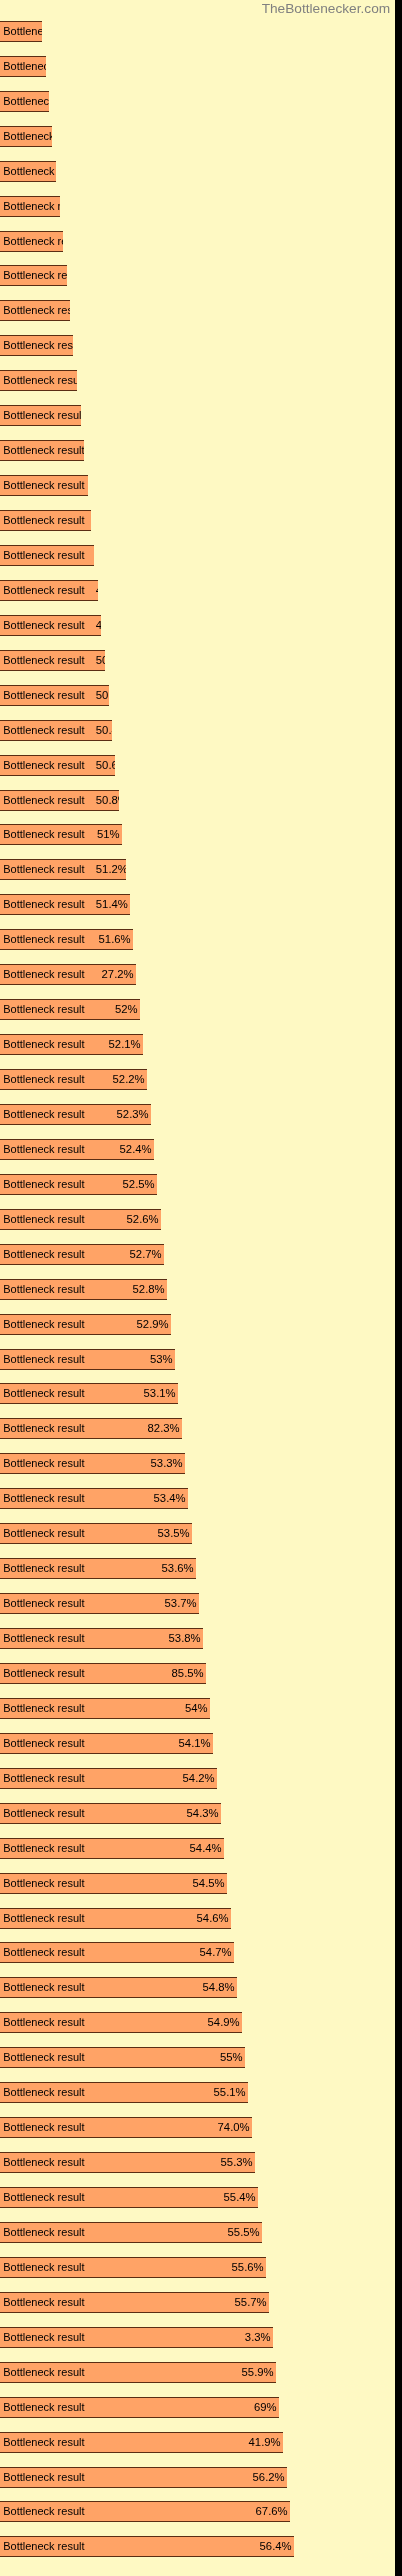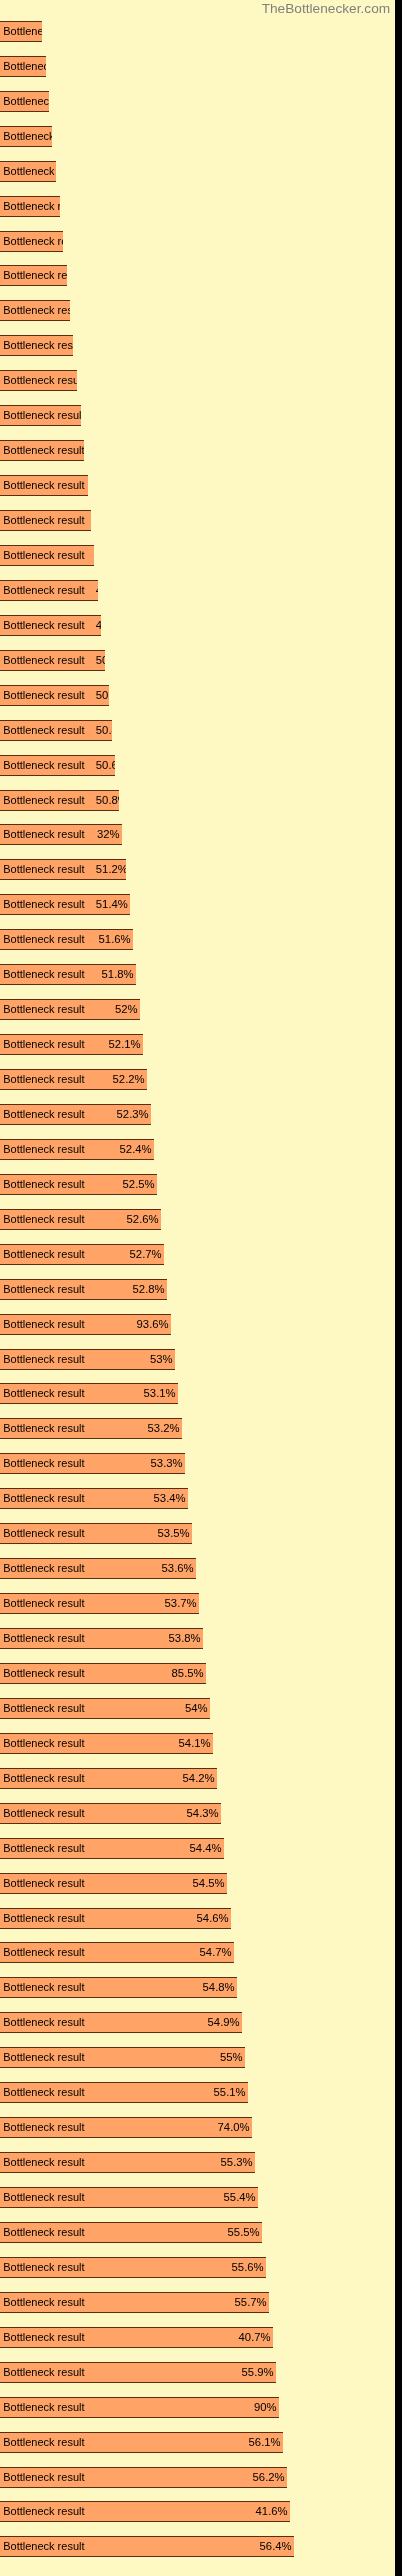--- a/index.html
+++ b/index.html
@@ -203,21 +203,21 @@
       </div>
       <div class="bar-row" style="top: 790px; left: 0px; width: 119px; height: 21px; background: rgb(255, 163, 102);">
         <div class="bar-inner">
           <span class="bar-label">Bottleneck result</span>
           <span class="bar-value">50.8%</span>
         </div>
       </div>
       <div class="bar-row" style="top: 824px; left: 0px; width: 122px; height: 21px; background: rgb(255, 163, 102);">
         <div class="bar-inner">
           <span class="bar-label">Bottleneck result</span>
-          <span class="bar-value">32%</span>
+          <span class="bar-value">51%</span>
         </div>
       </div>
       <div class="bar-row" style="top: 859px; left: 0px; width: 126px; height: 21px; background: rgb(255, 163, 102);">
         <div class="bar-inner">
           <span class="bar-label">Bottleneck result</span>
           <span class="bar-value">51.2%</span>
         </div>
       </div>
       <div class="bar-row" style="top: 894px; left: 0px; width: 130px; height: 21px; background: rgb(255, 163, 102);">
         <div class="bar-inner">
@@ -227,21 +227,21 @@
       </div>
       <div class="bar-row" style="top: 929px; left: 0px; width: 133px; height: 21px; background: rgb(255, 163, 102);">
         <div class="bar-inner">
           <span class="bar-label">Bottleneck result</span>
           <span class="bar-value">51.6%</span>
         </div>
       </div>
       <div class="bar-row" style="top: 964px; left: 0px; width: 136px; height: 21px; background: rgb(255, 163, 102);">
         <div class="bar-inner">
           <span class="bar-label">Bottleneck result</span>
-          <span class="bar-value">51.8%</span>
+          <span class="bar-value">27.2%</span>
         </div>
       </div>
       <div class="bar-row" style="top: 999px; left: 0px; width: 140px; height: 21px; background: rgb(255, 163, 102);">
         <div class="bar-inner">
           <span class="bar-label">Bottleneck result</span>
           <span class="bar-value">52%</span>
         </div>
       </div>
       <div class="bar-row" style="top: 1034px; left: 0px; width: 143px; height: 21px; background: rgb(255, 163, 102);">
         <div class="bar-inner">
@@ -287,39 +287,39 @@
       </div>
       <div class="bar-row" style="top: 1279px; left: 0px; width: 167px; height: 21px; background: rgb(255, 163, 102);">
         <div class="bar-inner">
           <span class="bar-label">Bottleneck result</span>
           <span class="bar-value">52.8%</span>
         </div>
       </div>
       <div class="bar-row" style="top: 1314px; left: 0px; width: 171px; height: 21px; background: rgb(255, 163, 102);">
         <div class="bar-inner">
           <span class="bar-label">Bottleneck result</span>
-          <span class="bar-value">93.6%</span>
+          <span class="bar-value">52.9%</span>
         </div>
       </div>
       <div class="bar-row" style="top: 1349px; left: 0px; width: 175px; height: 21px; background: rgb(255, 163, 102);">
         <div class="bar-inner">
           <span class="bar-label">Bottleneck result</span>
           <span class="bar-value">53%</span>
         </div>
       </div>
       <div class="bar-row" style="top: 1383px; left: 0px; width: 178px; height: 21px; background: rgb(255, 163, 102);">
         <div class="bar-inner">
           <span class="bar-label">Bottleneck result</span>
           <span class="bar-value">53.1%</span>
         </div>
       </div>
       <div class="bar-row" style="top: 1418px; left: 0px; width: 182px; height: 21px; background: rgb(255, 163, 102);">
         <div class="bar-inner">
           <span class="bar-label">Bottleneck result</span>
-          <span class="bar-value">53.2%</span>
+          <span class="bar-value">82.3%</span>
         </div>
       </div>
       <div class="bar-row" style="top: 1453px; left: 0px; width: 185px; height: 21px; background: rgb(255, 163, 102);">
         <div class="bar-inner">
           <span class="bar-label">Bottleneck result</span>
           <span class="bar-value">53.3%</span>
         </div>
       </div>
       <div class="bar-row" style="top: 1488px; left: 0px; width: 188px; height: 21px; background: rgb(255, 163, 102);">
         <div class="bar-inner">
@@ -461,51 +461,51 @@
       </div>
       <div class="bar-row" style="top: 2292px; left: 0px; width: 269px; height: 21px; background: rgb(255, 163, 102);">
         <div class="bar-inner">
           <span class="bar-label">Bottleneck result</span>
           <span class="bar-value">55.7%</span>
         </div>
       </div>
       <div class="bar-row" style="top: 2327px; left: 0px; width: 273px; height: 21px; background: rgb(255, 163, 102);">
         <div class="bar-inner">
           <span class="bar-label">Bottleneck result</span>
-          <span class="bar-value">40.7%</span>
+          <span class="bar-value">3.3%</span>
         </div>
       </div>
       <div class="bar-row" style="top: 2362px; left: 0px; width: 276px; height: 21px; background: rgb(255, 163, 102);">
         <div class="bar-inner">
           <span class="bar-label">Bottleneck result</span>
           <span class="bar-value">55.9%</span>
         </div>
       </div>
       <div class="bar-row" style="top: 2397px; left: 0px; width: 279px; height: 21px; background: rgb(255, 163, 102);">
         <div class="bar-inner">
           <span class="bar-label">Bottleneck result</span>
-          <span class="bar-value">90%</span>
+          <span class="bar-value">69%</span>
         </div>
       </div>
       <div class="bar-row" style="top: 2432px; left: 0px; width: 283px; height: 21px; background: rgb(255, 163, 102);">
         <div class="bar-inner">
           <span class="bar-label">Bottleneck result</span>
-          <span class="bar-value">56.1%</span>
+          <span class="bar-value">41.9%</span>
         </div>
       </div>
       <div class="bar-row" style="top: 2467px; left: 0px; width: 287px; height: 21px; background: rgb(255, 163, 102);">
         <div class="bar-inner">
           <span class="bar-label">Bottleneck result</span>
           <span class="bar-value">56.2%</span>
         </div>
       </div>
       <div class="bar-row" style="top: 2501px; left: 0px; width: 290px; height: 21px; background: rgb(255, 163, 102);">
         <div class="bar-inner">
           <span class="bar-label">Bottleneck result</span>
-          <span class="bar-value">41.6%</span>
+          <span class="bar-value">67.6%</span>
         </div>
       </div>
       <div class="bar-row" style="top: 2536px; left: 0px; width: 294px; height: 21px; background: rgb(255, 163, 102);">
         <div class="bar-inner">
           <span class="bar-label">Bottleneck result</span>
           <span class="bar-value">56.4%</span>
         </div>
       </div>
     </div>
 

